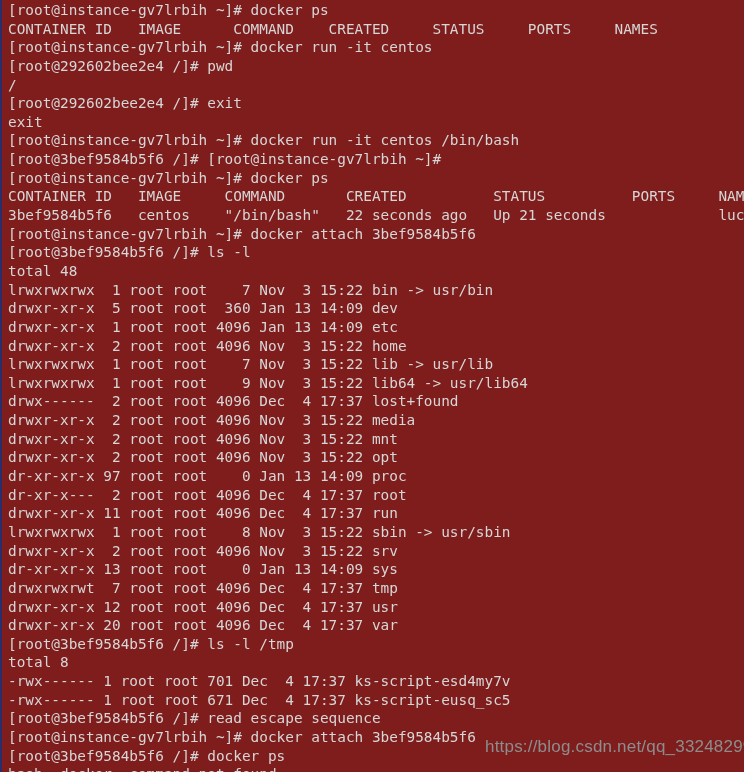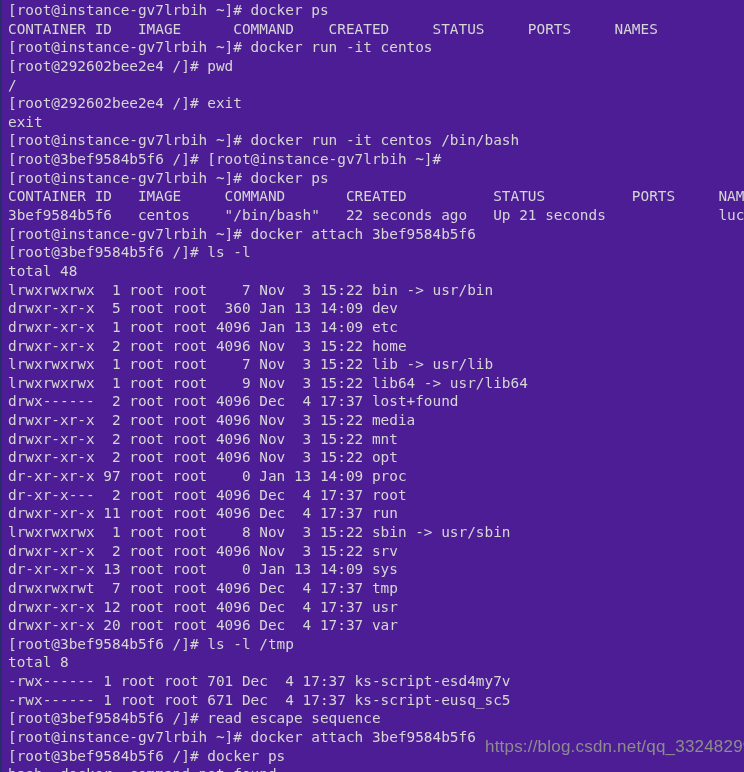--- a/index.html
+++ b/index.html
@@ -11,21 +11,21 @@
   body {
     width: 744px;
     height: 772px;
     overflow: hidden;
     font-family: "DejaVu Sans Mono", "Liberation Mono", monospace;
   }
   #terminal {
     position: relative;
     width: 744px;
     height: 772px;
-    background: #4c1d95;
+    background: #7f1d1d;
     border-left: 2px solid #2a2d6b;
     box-sizing: border-box;
     overflow: hidden;
   }
   #screen {
     position: absolute;
     top: 0;
     left: 0;
     padding: 1px 0 0 6px;
     box-sizing: border-box;

